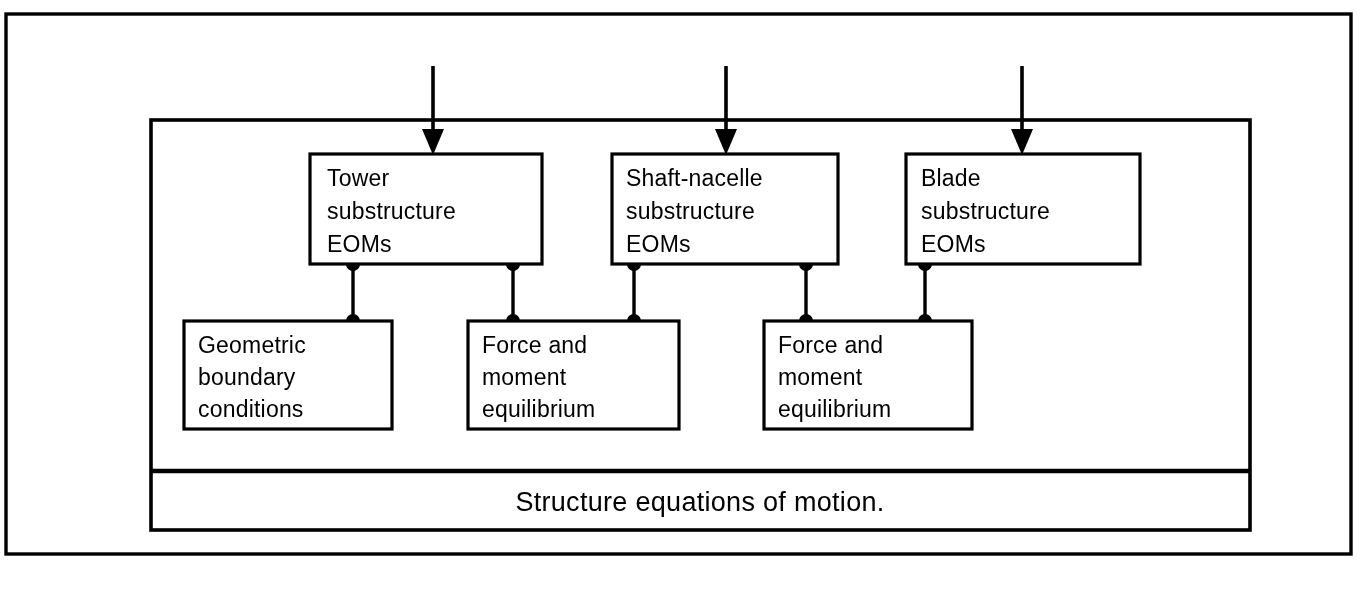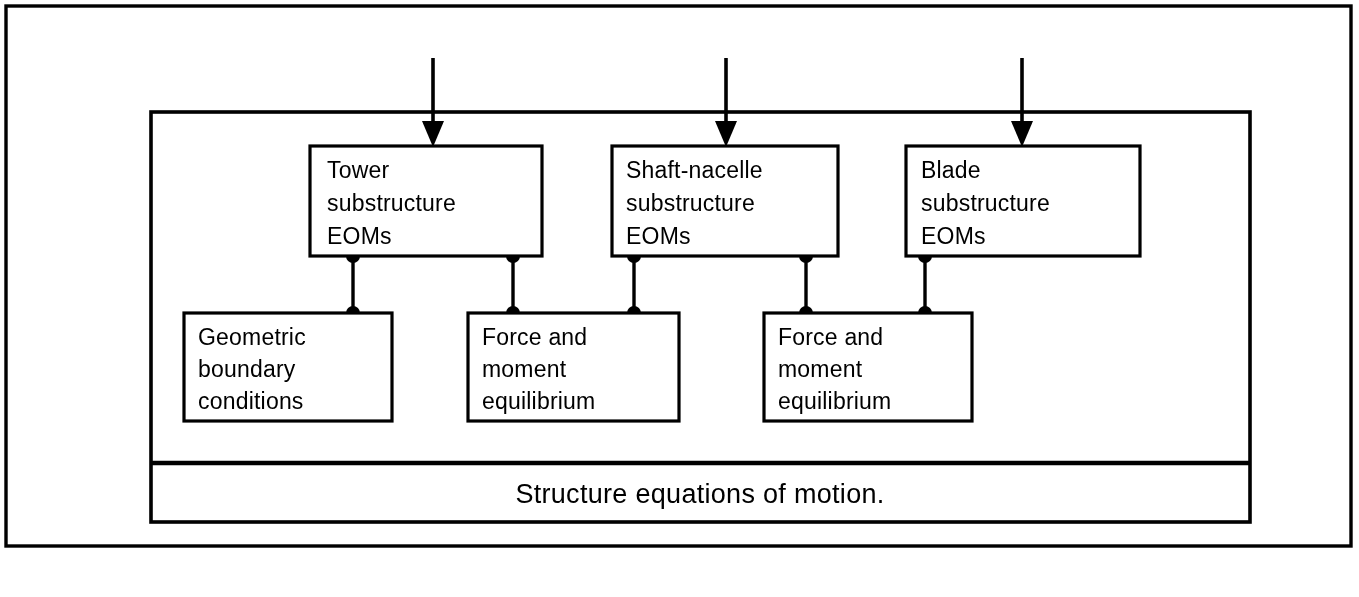--- a/index.html
+++ b/index.html
@@ -10,20 +10,21 @@
   }
   body {
     font-family: "Liberation Sans", sans-serif;
   }
   #page {
     position: relative;
     width: 1359px;
     height: 549px;
     background: #ffffff;
     overflow: hidden;
+    margin-top: 8px;
   }
   #diagram {
     display: block;
     width: 1359px;
     height: 597px;
   }
   .blk-text {
     font-family: "Liberation Sans", sans-serif;
     font-size: 23px;
     fill: #000000;

